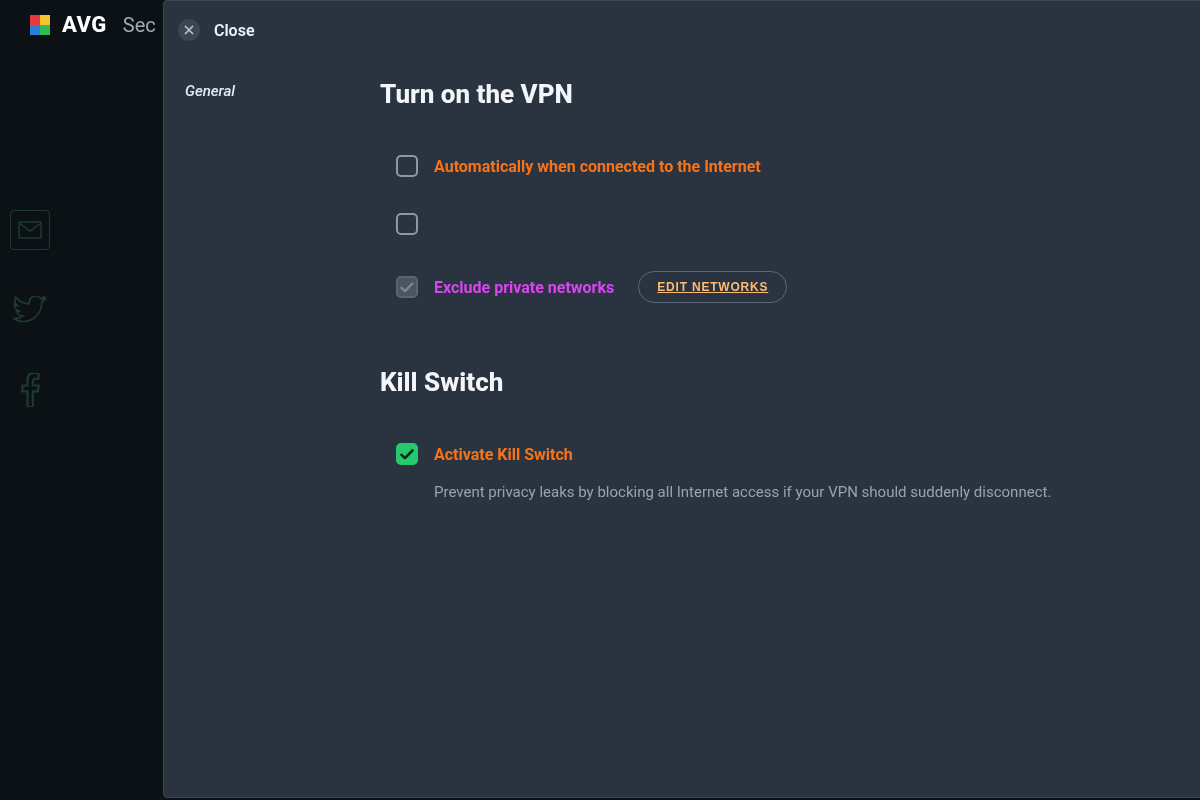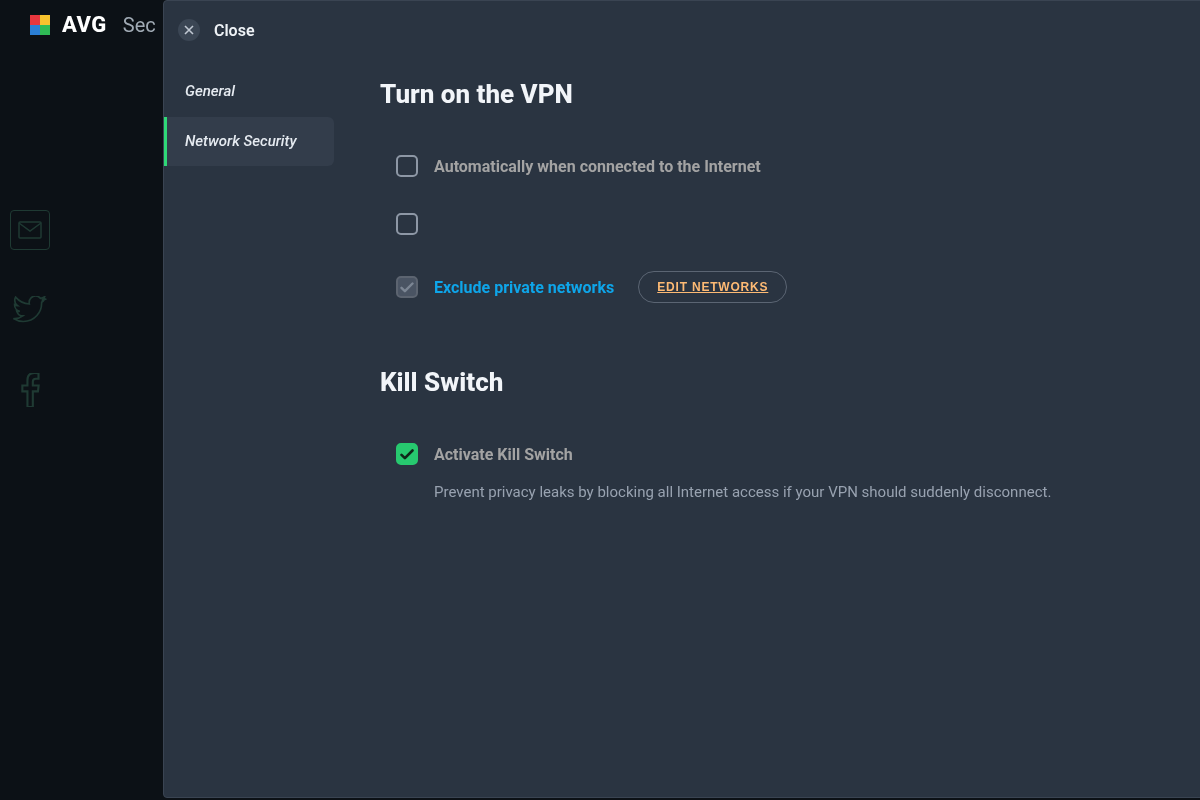--- a/index.html
+++ b/index.html
@@ -128,23 +128,23 @@
     background: #4a5463;
   }
   .checkbox.checked {
     background: #27c96f;
     border-color: #27c96f;
   }
   .checkbox.checked svg { display: block; }
   .opt-label {
     font-size: 16px;
     font-weight: 700;
-    color: #a3a3a3;
-  }
-  .opt-label.muted { color: #0ea5e9; }
+    color: #f97316;
+  }
+  .opt-label.muted { color: #d946ef; }
   .opt-desc {
     color: #98a2b0;
     font-size: 15px;
     font-weight: 400;
     padding-left: 54px;
     margin-top: -12px;
     line-height: 1.5;
   }
   
   .pill-btn {
@@ -204,21 +204,20 @@
     <div class="sidebar">
       <div class="close-row">
         <span class="close-btn">
           <svg width="10" height="10" viewBox="0 0 10 10" stroke="currentColor" stroke-width="1.6">
               <path d="M1 1l8 8M9 1l-8 8"></path>
             </svg>
         </span>
         <span class="close-label">Close</span>
       </div>
       <div class="nav-item">General</div>
-      <div class="nav-item active">Network Security</div>
     </div>
 
     <div class="content">
       <div class="section-title">Turn on the VPN</div>
 
       <div class="option-row">
         <span class="checkbox"></span>
         <span class="opt-label">Automatically when connected to the Internet</span>
       </div>
 

